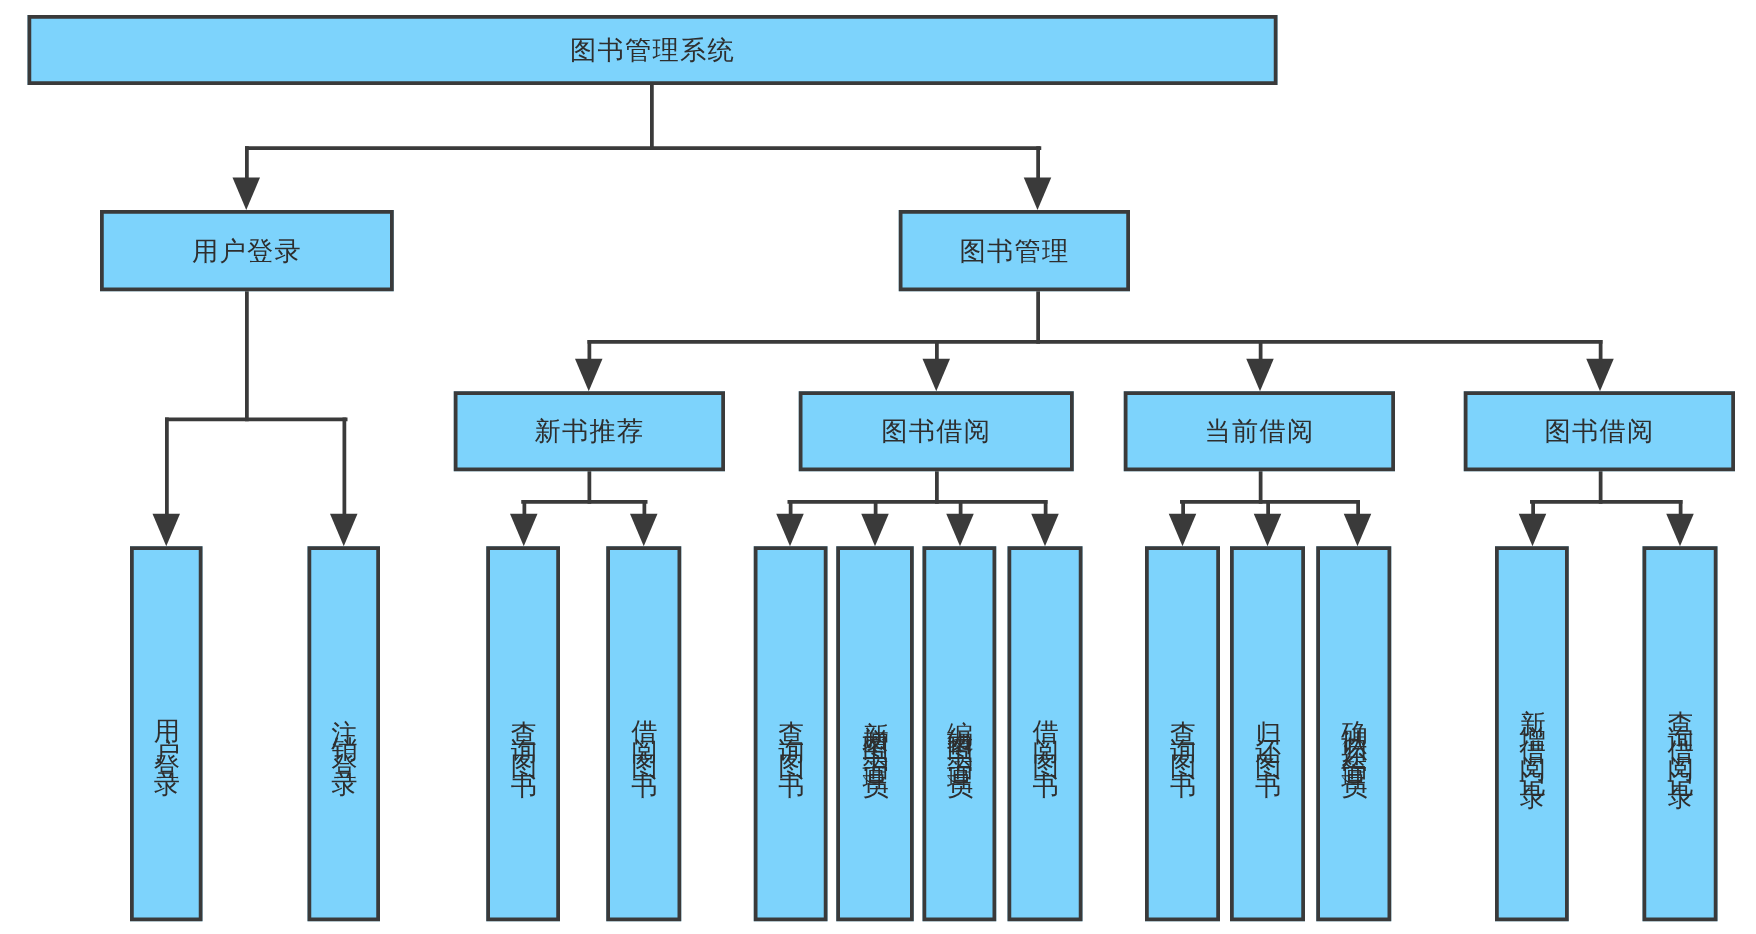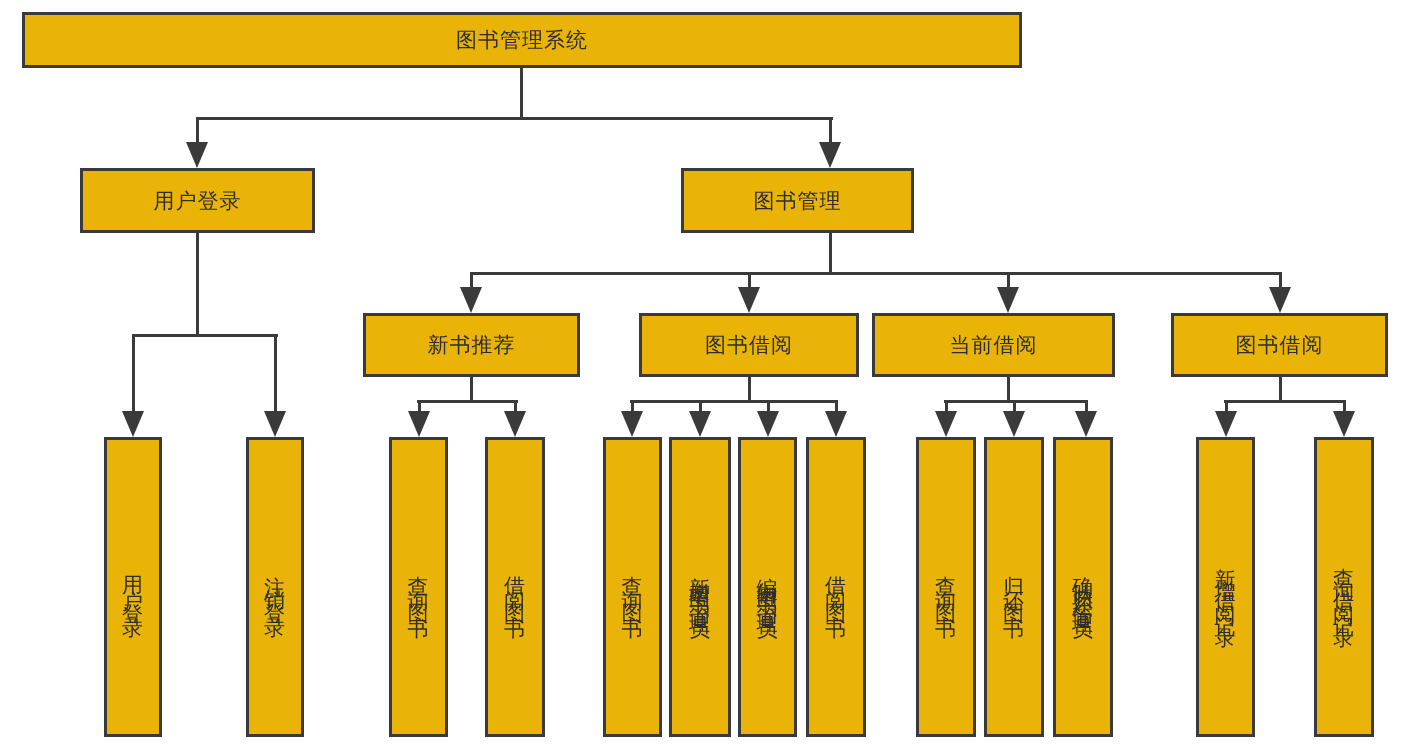--- a/index.html
+++ b/index.html
@@ -1,18 +1,18 @@
 <!DOCTYPE html>
 <html><head>
 <meta charset="utf-8">
 <style>
   html,body{margin:0;padding:0;background:#ffffff;}
   body{font-family:"Liberation Sans","DejaVu Sans",sans-serif;}
   .canvas{position:relative;width:1405px;height:747px;background:#ffffff;overflow:hidden;color:#303030;}
-  .box{position:absolute;background:#eab308;border:3px solid #3a3a3a;box-sizing:border-box;
+  .box{position:absolute;background:#7dd3fc;border:3px solid #3a3a3a;box-sizing:border-box;
        display:flex;align-items:center;justify-content:center;font-size:21px;color:#2e2e2e;
        letter-spacing:1px;white-space:nowrap;}
   .vtext{writing-mode:vertical-rl;text-orientation:mixed;line-height:1;letter-spacing:14px;white-space:nowrap;}
   .vtext.med{letter-spacing:12px;}
   .vtext.tight{letter-spacing:6px;}
   .hline,.vline{position:absolute;background:#3a3a3a;}
   .hline{height:3px;}
   .vline{width:3px;}
   .arrow{position:absolute;width:0;height:0;border-left:11px solid transparent;
          border-right:11px solid transparent;border-top:26px solid #3a3a3a;}
@@ -30,21 +30,21 @@
   <div class="vline" style="left:520px;top:68px;height:50px"></div>
   <div class="hline" style="left:196px;top:117px;width:637px"></div>
   <div class="vline" style="left:196px;top:117px;height:28px"></div>
   <div class="arrow" style="left:186px;top:142px"></div>
   <div class="vline" style="left:829px;top:117px;height:28px"></div>
   <div class="arrow" style="left:819px;top:142px"></div>
 
   <div class="box" style="left:80px;top:168px;width:235px;height:65px">
     <span>用户登录</span>
   </div>
-  <div class="box" style="left:681px;top:168px;width:233px;height:65px">
+  <div class="box" style="left:719px;top:168px;width:185px;height:65px">
     <span>图书管理</span>
   </div>
 
   <div class="vline" style="left:196px;top:233px;height:104px"></div>
   <div class="hline" style="left:132px;top:334px;width:146px"></div>
   <div class="vline" style="left:132px;top:334px;height:80px"></div>
   <div class="arrow" style="left:122px;top:411px"></div>
   <div class="vline" style="left:274px;top:334px;height:80px"></div>
   <div class="arrow" style="left:264px;top:411px"></div>
 
@@ -58,21 +58,21 @@
   <div class="arrow" style="left:997px;top:287px"></div>
   <div class="vline" style="left:1279px;top:272px;height:18px"></div>
   <div class="arrow" style="left:1269px;top:287px"></div>
 
   <div class="box" style="left:363px;top:313px;width:217px;height:64px">
     <span>新书推荐</span>
   </div>
   <div class="box" style="left:639px;top:313px;width:220px;height:64px">
     <span>图书借阅</span>
   </div>
-  <div class="box" style="left:872px;top:313px;width:243px;height:64px">
+  <div class="box" style="left:899px;top:313px;width:217px;height:64px">
     <span>当前借阅</span>
   </div>
   <div class="box" style="left:1171px;top:313px;width:217px;height:64px">
     <span>图书借阅</span>
   </div>
 
   <div class="vline" style="left:470px;top:377px;height:26px"></div>
   <div class="hline" style="left:417px;top:400px;width:101px"></div>
   <div class="vline" style="left:418px;top:400px;height:14px"></div>
   <div class="arrow" style="left:408px;top:411px"></div>

